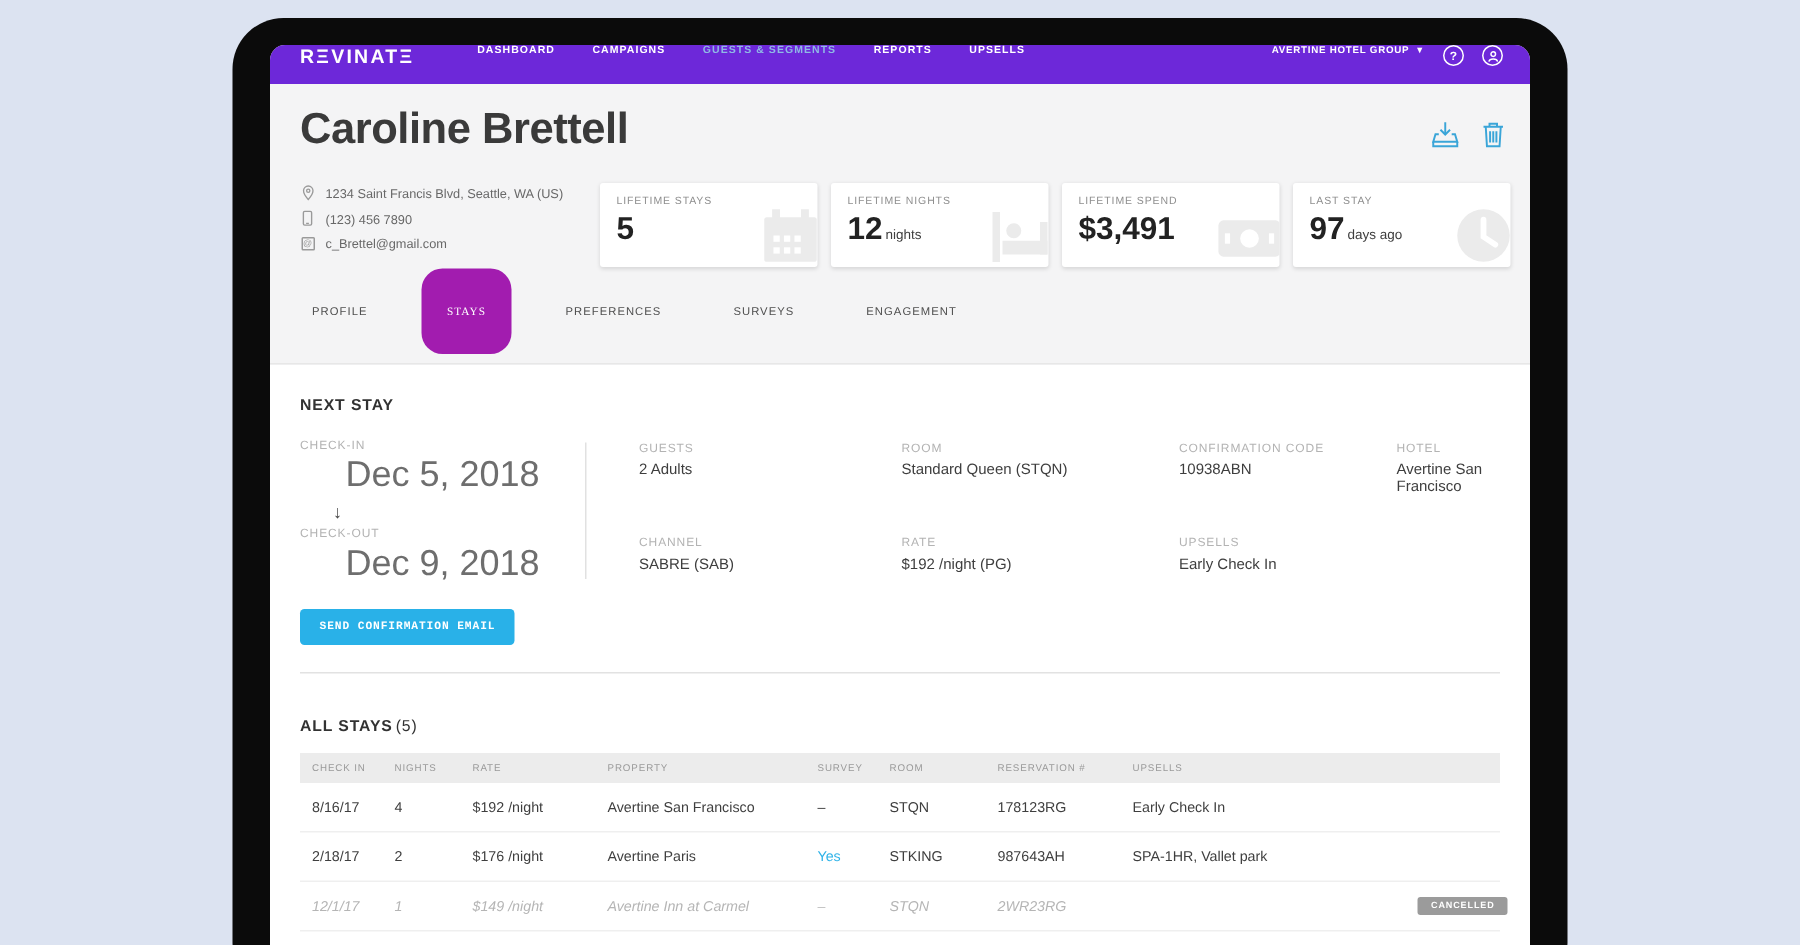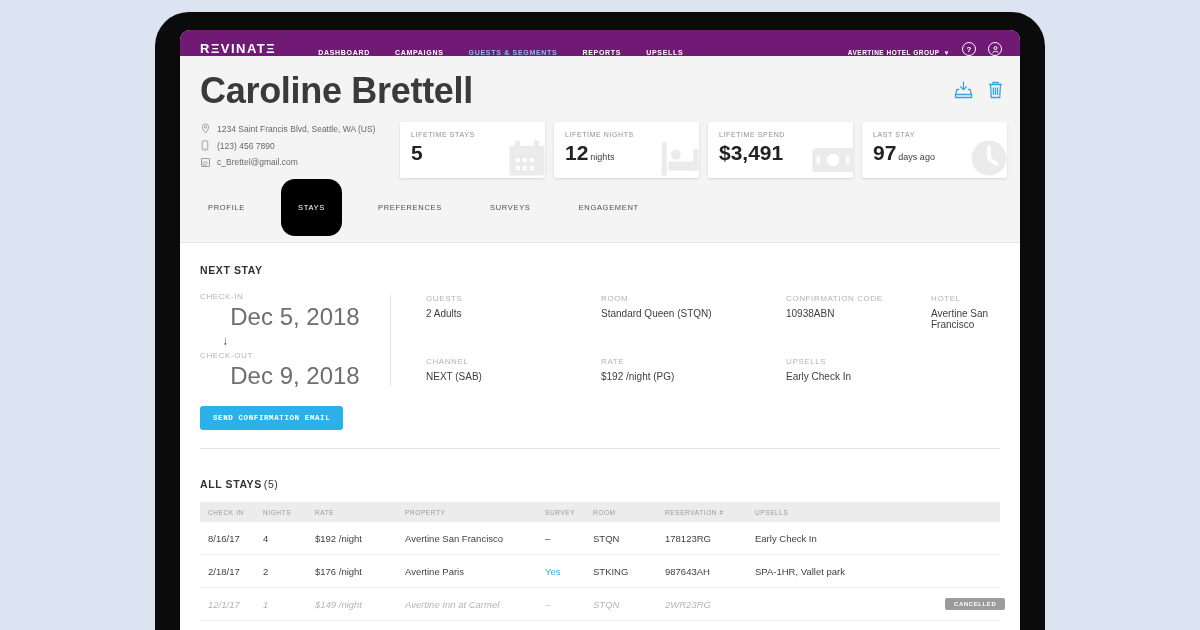--- a/index.html
+++ b/index.html
@@ -9,39 +9,39 @@
   .stage { position:relative; width:1200px; height:630px; background:#dce3f1; overflow:hidden; }
 
   
   .device-frame { position:absolute; left:155px; top:12px; width:890px; height:650px;
     background:#0b0b0b; border-radius:34px; }
   .app-window { position:absolute; left:25px; top:18px; width:840px; height:625px;
     border-radius:10px 10px 0 0; overflow:hidden; background:#f4f4f5;
     display:flex; flex-direction:column; }
 
   
-  .nav { height:26px; background:#701a75; display:flex; align-items:flex-end; flex:0 0 26px; }
+  .nav { height:26px; background:#6d28d9; display:flex; align-items:flex-start; flex:0 0 26px; }
   .logo { color:#fff; font-size:13px; font-weight:bold; letter-spacing:1.5px; margin-left:20px; }
   .nav-menu { display:flex; gap:25px; margin-left:42px; }
   .nav-item { color:#fff; font-size:7px; font-weight:bold; letter-spacing:.7px; cursor:pointer; }
   .nav-item.active { color:#8fb9e5; }
   .nav-spacer { flex:1; }
   .nav-account { display:flex; align-items:center; gap:4px; color:#fff; font-size:6.5px;
     font-weight:bold; letter-spacing:.5px; cursor:pointer; }
   .chev { font-size:6px; }
   .nav-circle { width:14px; height:14px; border:1.2px solid #fff; border-radius:50%;
     display:flex; align-items:center; justify-content:center; color:#fff; font-size:8px;
     font-weight:bold; margin-left:12px; cursor:pointer; }
   .nav-circle:last-child { margin-right:18px; }
   .nav-circle svg { display:block; }
 
   
   .header { position:relative; height:187px; background:#f4f4f5; flex:0 0 187px;
     border-bottom:1px solid #e7e7e7; }
-  .guest-name { position:absolute; left:20px; top:14px; font-size:36px; font-weight:bold;
+  .guest-name { position:absolute; left:20px; top:14px; font-size:29px; font-weight:bold;
     color:#3a3a3a; letter-spacing:-0.3px; }
   .header-actions { position:absolute; right:16px; top:24px; display:flex; gap:14px; }
   .header-actions svg { cursor:pointer; }
 
   .contact { position:absolute; left:20px; top:67px; display:flex; flex-direction:column; gap:6px; }
   .contact-row { display:flex; align-items:center; gap:7px; font-size:8.5px; color:#686868; }
   .contact-row .cicon { width:10px; display:flex; justify-content:center; color:#9a9a9a; }
   .sq-icon { display:inline-block; width:9px; height:9px; border:1px solid #9a9a9a; border-radius:1px;
     font-size:6px; line-height:8px; text-align:center; color:#9a9a9a; }
 
@@ -49,21 +49,21 @@
   .card { position:relative; width:145px; height:56px; background:#fff; border-radius:2px;
     box-shadow:0 1px 3px rgba(0,0,0,.13); padding:9px 11px; overflow:hidden; }
   .card-label { font-size:7px; color:#8f8f8f; letter-spacing:.6px; margin-bottom:4px; }
   .card-value { font-size:21px; font-weight:bold; color:#222; line-height:1; }
   .card-suffix { font-size:9px; font-weight:normal; color:#3d3d3d; margin-left:2px; }
   .card-bgicon { position:absolute; right:-3px; bottom:-5px; }
 
   .tabs { position:absolute; left:16px; bottom:6px; display:flex; align-items:center; gap:24px; }
   .tab { font-size:7.5px; color:#4e4e4e; letter-spacing:.7px; padding:7px 12px; cursor:pointer;
     border-radius:14px; }
-  .tab.active { background:#000000; color:#fff; padding:24px 17px; }
+  .tab.active { background:#a21caf; color:#fff; padding:24px 17px;font-family:Liberation Serif, serif; }
 
   
   .content { flex:1; background:#fff; padding:0 20px; }
 
   .section-title { font-size:10.5px; font-weight:bold; color:#323232; letter-spacing:.6px; }
   .next-stay { padding-top:21px; }
   .ns-layout { display:flex; margin-top:16px; }
   .ns-dates { width:190px; flex:0 0 190px; }
   .ns-label { font-size:8px; color:#b3b3b3; letter-spacing:.6px; margin-bottom:2px; }
   .ns-date { font-size:24px; font-weight:300; color:#6e6e6e; line-height:1.15;text-align:center; }
@@ -257,21 +257,21 @@
               <div>
                 <div class="field-label">CONFIRMATION CODE</div>
                 <div class="field-value">10938ABN</div>
               </div>
               <div>
                 <div class="field-label">HOTEL</div>
                 <div class="field-value">Avertine San Francisco</div>
               </div>
               <div>
                 <div class="field-label">CHANNEL</div>
-                <div class="field-value">NEXT (SAB)</div>
+                <div class="field-value">SABRE (SAB)</div>
               </div>
               <div>
                 <div class="field-label">RATE</div>
                 <div class="field-value">$192 /night (PG)</div>
               </div>
               <div>
                 <div class="field-label">UPSELLS</div>
                 <div class="field-value">Early Check In</div>
               </div>
               <div></div>

